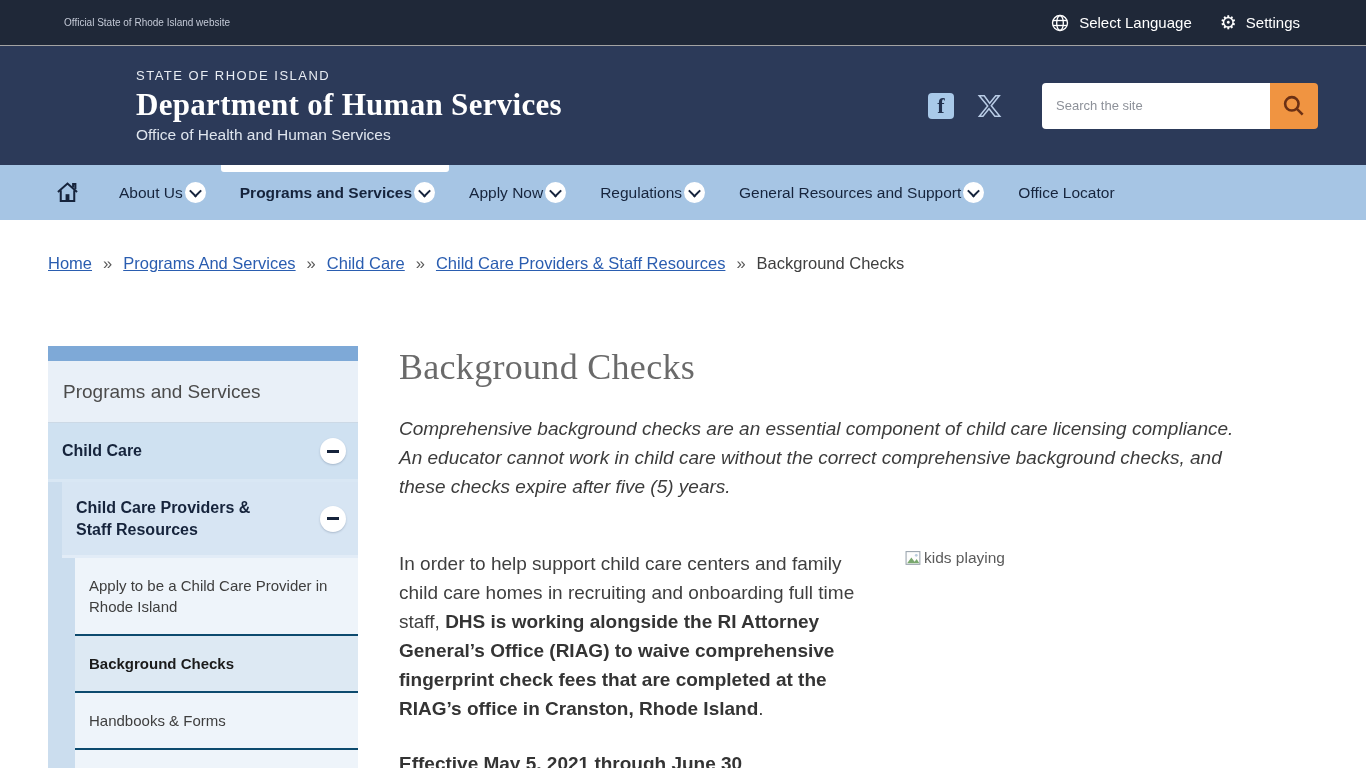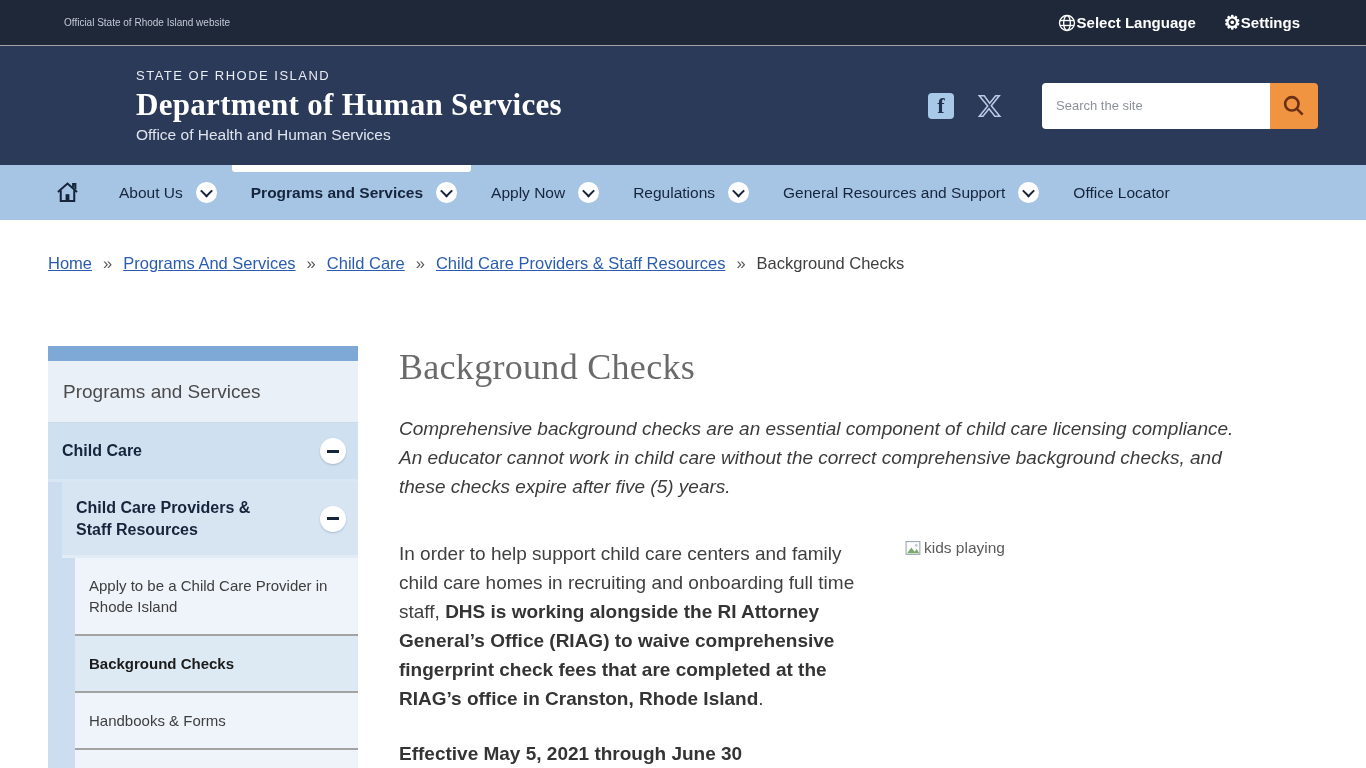--- a/index.html
+++ b/index.html
@@ -4,22 +4,22 @@
 <style>
   * { margin:0; padding:0; box-sizing:border-box; }
   html,body { width:1366px; height:768px; overflow:hidden; background:#ffffff;
               font-family:"Liberation Sans", sans-serif; }
 
   
   .topbar { background:#1f2838; height:45px; display:flex; align-items:center;
             justify-content:space-between; padding:0 66px 0 64px; }
   .topbar-notice { color:#c3c9d6; font-size:10px; }
   .topbar-right { display:flex; align-items:center; gap:28px; }
-  .topbar-link { display:flex; align-items:center; color:#ffffff;
-                 font-size:15px; font-weight:bold; cursor:pointer; }
+  .topbar-link { display:flex; align-items:center; gap:9px; color:#ffffff;
+                 font-size:15px; font-weight:normal; cursor:pointer; }
   .gear-glyph { font-size:19px; line-height:1; color:#ffffff; }
 
   
   .header { background:#2c3a59; height:120px; display:flex; align-items:center;
             justify-content:space-between; padding:0 48px 0 136px;
             border-top:1px solid #a3a3a3; }
   .brand .eyebrow { color:#e8ecf3; font-size:13px; letter-spacing:1.5px; margin-bottom:4px; }
   .brand .title   { color:#ffffff; font-family:"Liberation Serif", serif;
                     font-size:31px; font-weight:bold; letter-spacing:.3px; }
   .brand .subtitle{ color:#dfe5ee; font-size:15.5px; margin-top:3px; }
@@ -37,21 +37,21 @@
   .searchbox input::placeholder { color:#8d9199; }
   .search-btn { width:48px; height:46px; background:#f09441; border:none;
                 border-radius:0 4px 4px 0; display:flex; align-items:center;
                 justify-content:center; cursor:pointer; }
 
   
   .mainnav { background:#a6c5e4; height:55px; display:flex; align-items:center;
              padding:0 48px; gap:30px; }
   .nav-home { display:flex; align-items:center; padding:0 6px; cursor:pointer; }
   .nav-item { position:relative; height:55px; display:flex; align-items:center;
-              gap:13px; color:#16243c; font-size:15.5px; cursor:pointer;
+              gap:2px; color:#16243c; font-size:15.5px; cursor:pointer;
               padding:0 2px; }
   .nav-item.active { font-weight:bold; }
   .nav-item.active::before { content:""; position:absolute; top:0; left:-17px;
               right:-12px; height:7px; background:#ffffff;
               border-radius:0 0 3px 3px; }
   .chev-circle { width:21px; height:21px; border-radius:50%; background:#ffffff;
                  display:flex; align-items:center; justify-content:center; flex:none; }
   .chev-circle::after { content:""; width:7px; height:7px;
                  border-right:2.5px solid #16243c; border-bottom:2.5px solid #16243c;
                  transform:rotate(45deg) translate(-1px,-1px); }
@@ -77,29 +77,29 @@
   .l1-header { background:#cfe1f1; border-bottom:3px solid #d9e7f4; }
   .l1-children { margin-left:14px; }
   .l2-header { background:#d7e5f3; border-bottom:3px solid #e2ecf7; }
   .l2-header .acc-label { width:190px; line-height:1.35; }
   .l2-children { margin-left:13px; }
   .minus-circle { width:26px; height:26px; border-radius:50%; background:#ffffff;
                   display:flex; align-items:center; justify-content:center;
                   flex:none; cursor:pointer; box-shadow:0 1px 2px rgba(40,60,90,.25); }
   .minus-circle::after { content:""; width:12px; height:3px; background:#16243c; }
   .leaf { background:#eef4fa; padding:17px 14px; font-size:15px; color:#3e3e3e;
-          border-bottom:2px solid #a3a3a3; line-height:1.4; cursor:pointer; }
+          border-bottom:2px solid #0c4a6e; line-height:1.4; cursor:pointer; }
   .leaf.active { background:#dde9f3; font-weight:bold; color:#1b1b1b; }
 
   
   .article { flex:1; margin-left:41px; max-width:843px; }
   .article h1 { font-family:"Liberation Serif", serif; font-weight:normal;
                 font-size:36px; color:#6a6a6a; margin-bottom:26px; letter-spacing:.3px; }
   .lead { font-style:italic; font-size:19px; color:#3c3c3c; line-height:29px;
-          margin-bottom:38px; }
+          margin-bottom:48px; }
   .img-float { float:right; width:373px; height:215px; padding-left:36px; }
   .img-broken { display:flex; align-items:flex-start; gap:2px; color:#5b5b5b;
                 font-size:15.5px; }
   .body-para { font-size:19px; color:#3f3f3f; line-height:29px; margin-bottom:26px; }
   .body-para b { color:#343434; }
   .effective { font-size:19px; font-weight:bold; color:#343434; line-height:29px; }
 </style>
 </head>
 <body>
 

